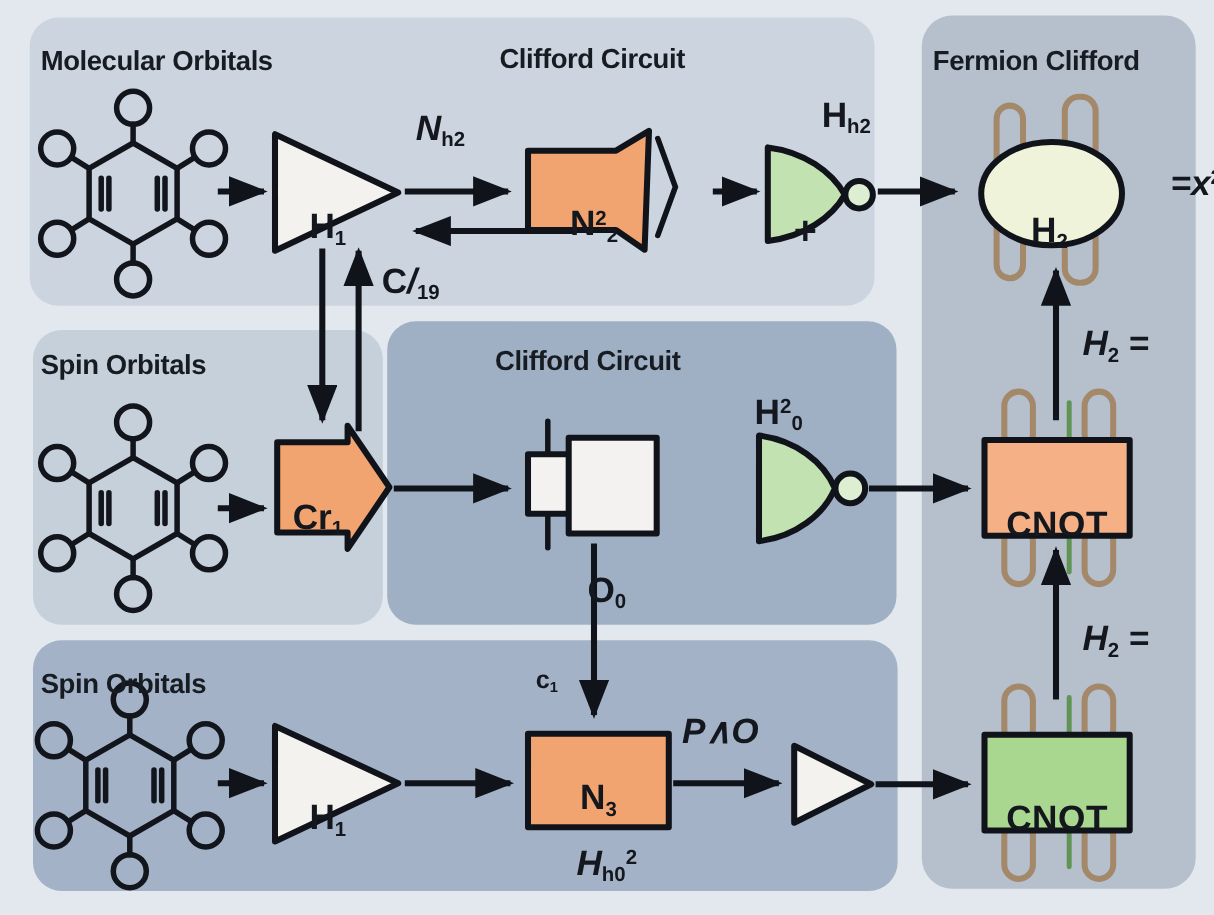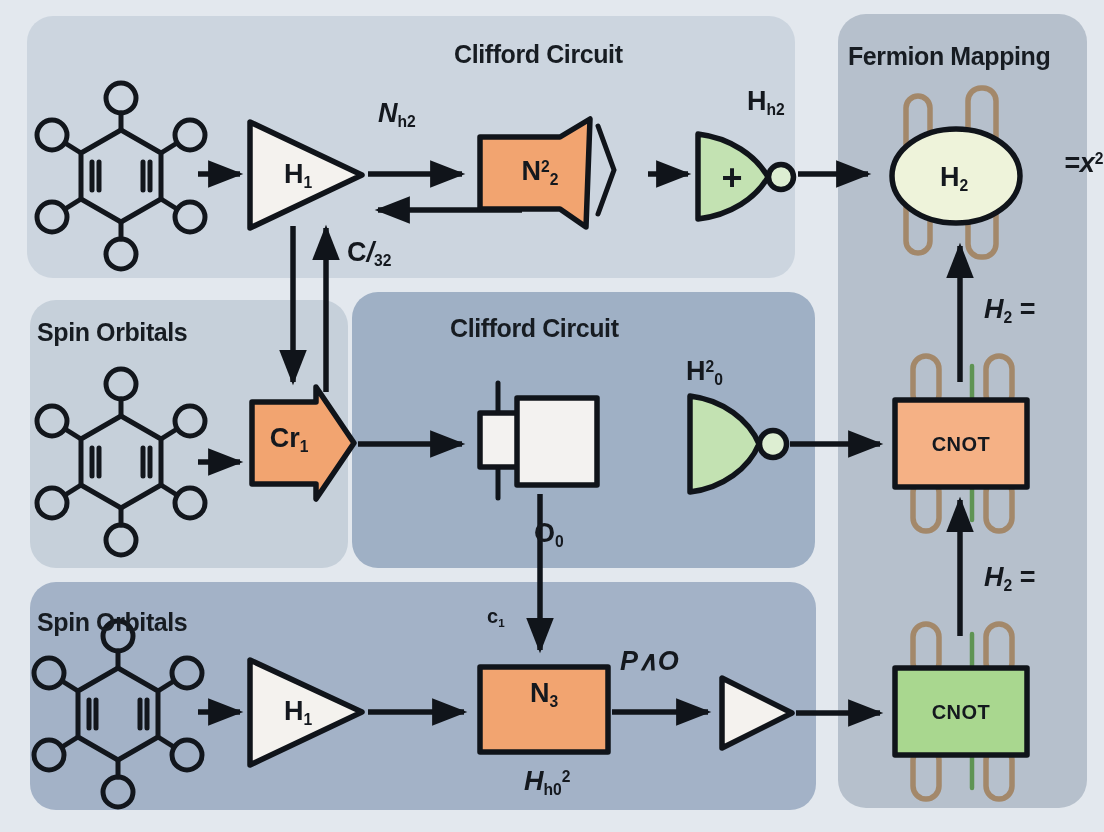--- a/index.html
+++ b/index.html
@@ -8,30 +8,30 @@
     background:#e3e8ee;
     font-family:"Liberation Sans",sans-serif;
   }
   #stage{position:absolute;left:0;top:0;width:1104px;height:832px;}
   #shapes{position:absolute;left:0;top:0;}
   .hd{
     position:absolute;font-size:25px;font-weight:700;color:#171c22;
     letter-spacing:-0.4px;white-space:nowrap;
   }
   .lbl{
-    position:absolute;font-size:27px;font-weight:700;color:#14181e;
+    position:absolute;font-size:32px;font-weight:700;color:#14181e;
     white-space:nowrap;line-height:1;
   }
-  .ctr{transform:translate(-50%,-50%);}
+  .ctr{transform:translate(-50%,-50%);margin-top:32px;}
   .it{font-style:italic;}
   .sub{font-size:0.58em;vertical-align:-0.32em;}
   .sup{font-size:0.58em;vertical-align:0.52em;}
-  .cnot{font-size:20px;letter-spacing:0.5px;}
+  .cnot{font-size:32px;letter-spacing:0.5px;}
   .plus{font-size:36px;}
-  .small{font-size:20px;}
+  .small{font-size:23px;}
   .ol{stroke:#10141a;stroke-width:5.5;stroke-linejoin:round;stroke-linecap:round;}
   .thin{stroke:#10141a;stroke-width:5;fill:none;stroke-linecap:round;}
   .arrow{stroke:#10141a;stroke-width:5.5;fill:none;marker-end:url(#ah);}
   .loop{fill:none;stroke:#a3886a;stroke-width:5.5;}
   .tick{stroke:#5f9454;stroke-width:4.5;stroke-linecap:round;}
 </style>
 </head>
 <body>
 
 <div id="stage">
@@ -132,38 +132,39 @@
     <rect class="ol" x="895" y="400" width="132" height="87" fill="#f5b185"></rect>
     <rect class="ol" x="895" y="668" width="132" height="87" fill="#a9d78f"></rect>
 
     <polygon class="ol" points="250,660 250,765 362,712" fill="#f4f2ee"></polygon>
 
     <rect class="ol" x="480" y="667" width="128" height="85" fill="#f2a470"></rect>
 
     <polygon class="ol" points="722,678 722,748 792,713" fill="#f4f2ee"></polygon>
   </svg>
 
+  <div class="hd" style="left:37px;top:42px">Molecular Orbitals</div>
   <div class="hd" style="left:454px;top:40px">Clifford Circuit</div>
-  <div class="hd" style="left:848px;top:42px">Fermion Mapping</div>
+  <div class="hd" style="left:848px;top:42px">Fermion Clifford</div>
   <div class="hd" style="left:37px;top:318px">Spin Orbitals</div>
   <div class="hd" style="left:450px;top:314px">Clifford Circuit</div>
   <div class="hd" style="left:37px;top:608px">Spin Orbitals</div>
 
   <div class="lbl ctr" style="left:298px;top:176px"><span>H</span><span class="sub">1</span></div>
   <div class="lbl ctr" style="left:540px;top:173px"><span>N</span><span class="sup">2</span><span class="sub">2</span></div>
   <div class="lbl ctr plus" style="left:732px;top:178px"><span>+</span></div>
   <div class="lbl ctr" style="left:954px;top:179px"><span>H</span><span class="sub">2</span></div>
   <div class="lbl ctr" style="left:289px;top:440px"><span>Cr</span><span class="sub">1</span></div>
   <div class="lbl ctr cnot" style="left:961px;top:444px">CNOT</div>
   <div class="lbl ctr cnot" style="left:961px;top:712px">CNOT</div>
   <div class="lbl ctr" style="left:298px;top:713px"><span>H</span><span class="sub">1</span></div>
   <div class="lbl ctr" style="left:544px;top:695px"><span>N</span><span class="sub">3</span></div>
 
   <div class="lbl" style="left:378px;top:100px"><span class="it">N</span><span class="sub">h2</span></div>
-  <div class="lbl" style="left:347px;top:239px"><span>C</span><span class="it">/</span><span class="sub">32</span></div>
+  <div class="lbl" style="left:347px;top:239px"><span>C</span><span class="it">/</span><span class="sub">19</span></div>
   <div class="lbl" style="left:747px;top:88px"><span>H</span><span class="sub">h2</span></div>
   <div class="lbl" style="left:686px;top:358px"><span>H</span><span class="sup">2</span><span class="sub">0</span></div>
   <div class="lbl" style="left:534px;top:520px"><span>O</span><span class="sub">0</span></div>
   <div class="lbl small" style="left:487px;top:606px"><span>c</span><span class="sub">1</span></div>
   <div class="lbl it" style="left:620px;top:648px">P∧O</div>
   <div class="lbl" style="left:524px;top:768px"><span class="it">H</span><span class="sub">h0</span><span class="sup">2</span></div>
   <div class="lbl" style="left:1064px;top:150px"><span class="it">=x</span><span class="sup">2</span></div>
   <div class="lbl" style="left:984px;top:296px"><span class="it">H</span><span class="sub">2</span><span> =</span></div>
   <div class="lbl" style="left:984px;top:564px"><span class="it">H</span><span class="sub">2</span><span> =</span></div>
 

